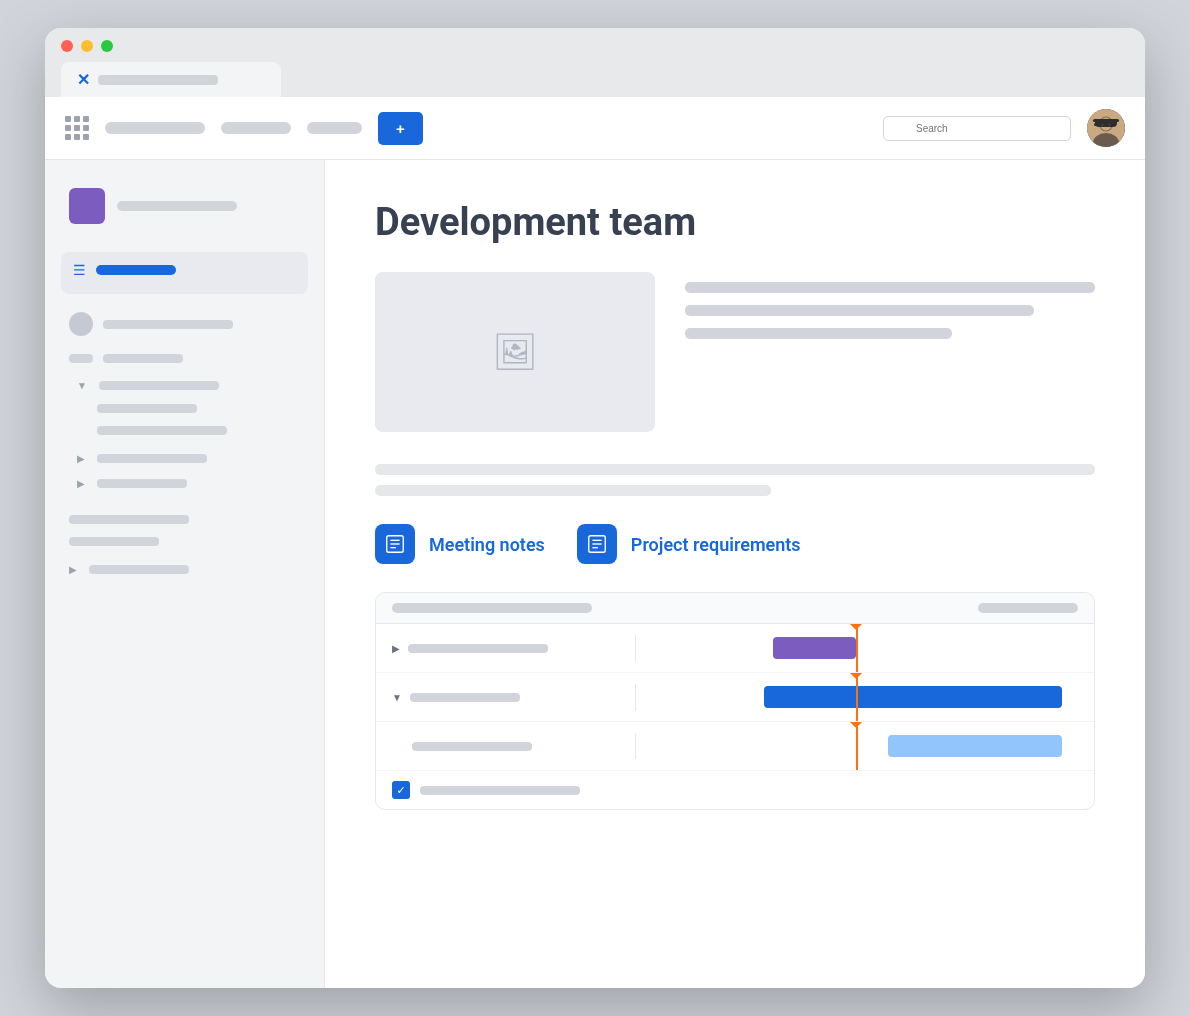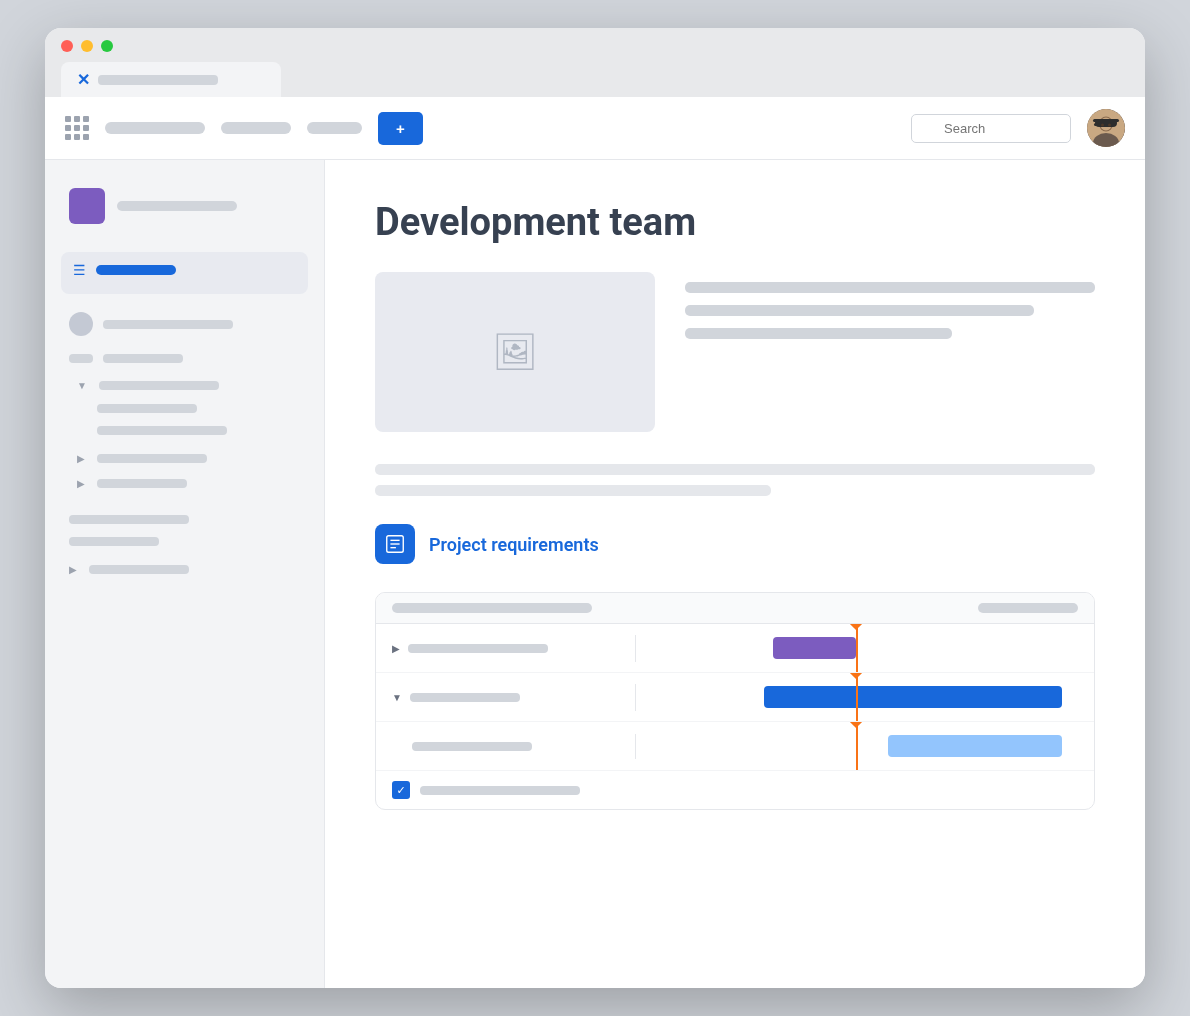--- a/index.html
+++ b/index.html
@@ -100,23 +100,23 @@
       cursor: pointer;
       display: flex;
       align-items: center;
       gap: 6px;
     }
     .nav-spacer { flex: 1; }
     .nav-search {
       border: 1px solid #d1d5db;
       border-radius: 5px;
       padding: 6px 12px 6px 32px;
-      font-size: 13px;
+      font-size: 10px;
       background: #fff;
-      width: 160px;
+      width: 188px;
       position: relative;
       color: #9ca3af;
       outline: none;
     }
     .search-wrapper {
       position: relative;
       display: flex;
       align-items: center;
     }
     .search-icon-el {
@@ -585,30 +585,41 @@
           <div class="hero-text-line hero-text-sm"></div>
         </div>
       </div>
 
       <div class="project-lines">
         <div class="project-line project-line-full"></div>
         <div class="project-line project-line-half"></div>
       </div>
 
       <div class="doc-cards-row">
-
         <div class="doc-card">
           <div class="doc-icon">
             <svg viewBox="0 0 24 24" xmlns="http://www.w3.org/2000/svg">
               <rect x="3" y="3" width="18" height="18" rx="2" fill="none" stroke="white" stroke-width="1.5"></rect>
               <line x1="7" y1="8" x2="17" y2="8" stroke="white" stroke-width="1.5"></line>
               <line x1="7" y1="12" x2="17" y2="12" stroke="white" stroke-width="1.5"></line>
               <line x1="7" y1="16" x2="13" y2="16" stroke="white" stroke-width="1.5"></line>
             </svg>
           </div>
+          <span class="doc-card-label">Meeting notes</span>
+        </div>
+
+        <div class="doc-card">
+          <div class="doc-icon">
+            <svg viewBox="0 0 24 24" xmlns="http://www.w3.org/2000/svg">
+              <rect x="3" y="3" width="18" height="18" rx="2" fill="none" stroke="white" stroke-width="1.5"></rect>
+              <line x1="7" y1="8" x2="17" y2="8" stroke="white" stroke-width="1.5"></line>
+              <line x1="7" y1="12" x2="17" y2="12" stroke="white" stroke-width="1.5"></line>
+              <line x1="7" y1="16" x2="13" y2="16" stroke="white" stroke-width="1.5"></line>
+            </svg>
+          </div>
           <span class="doc-card-label">Project requirements</span>
         </div>
       </div>
 
       <div class="gantt-container">
 
         <div class="gantt-header">
           <div class="gantt-header-pill gantt-header-left"></div>
           <div style="flex:1;"></div>
           <div class="gantt-header-pill gantt-header-right"></div>

